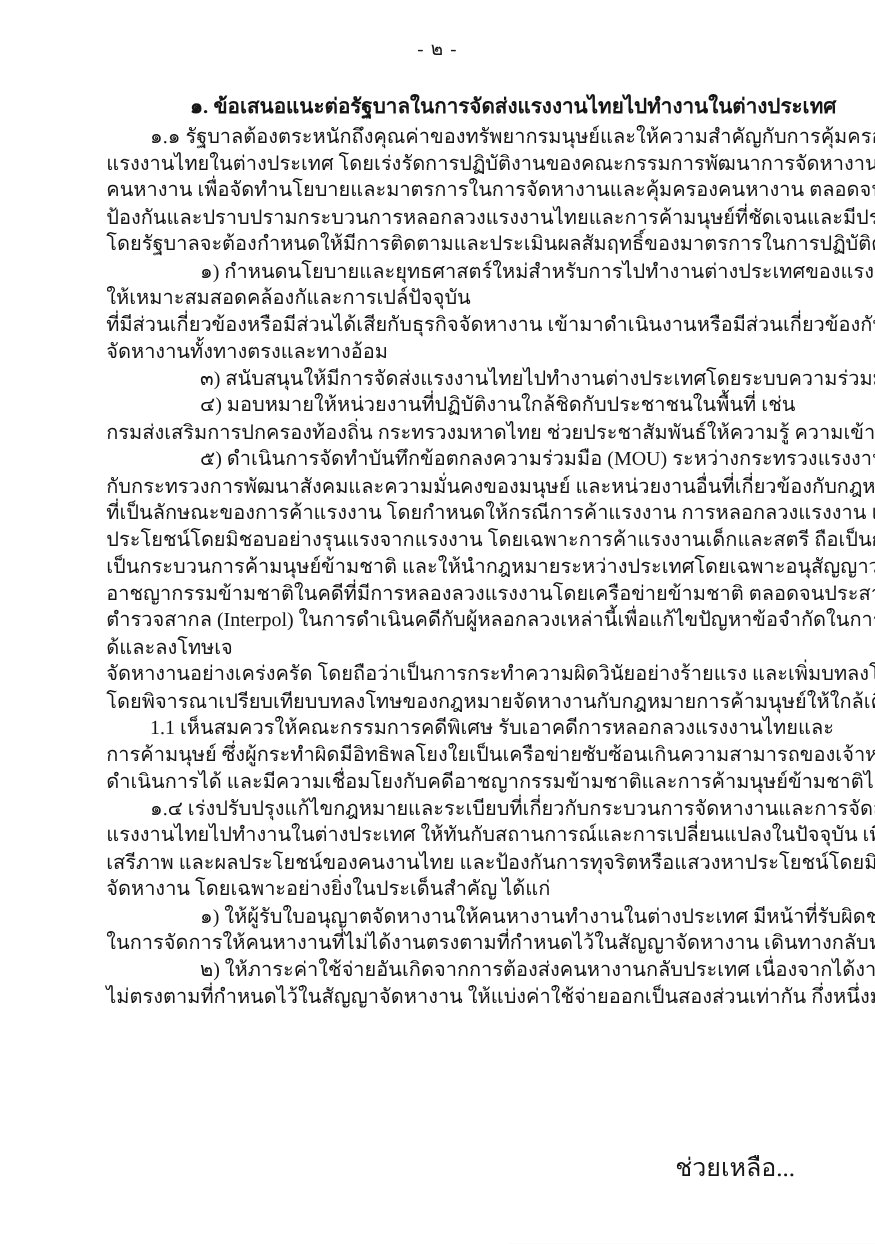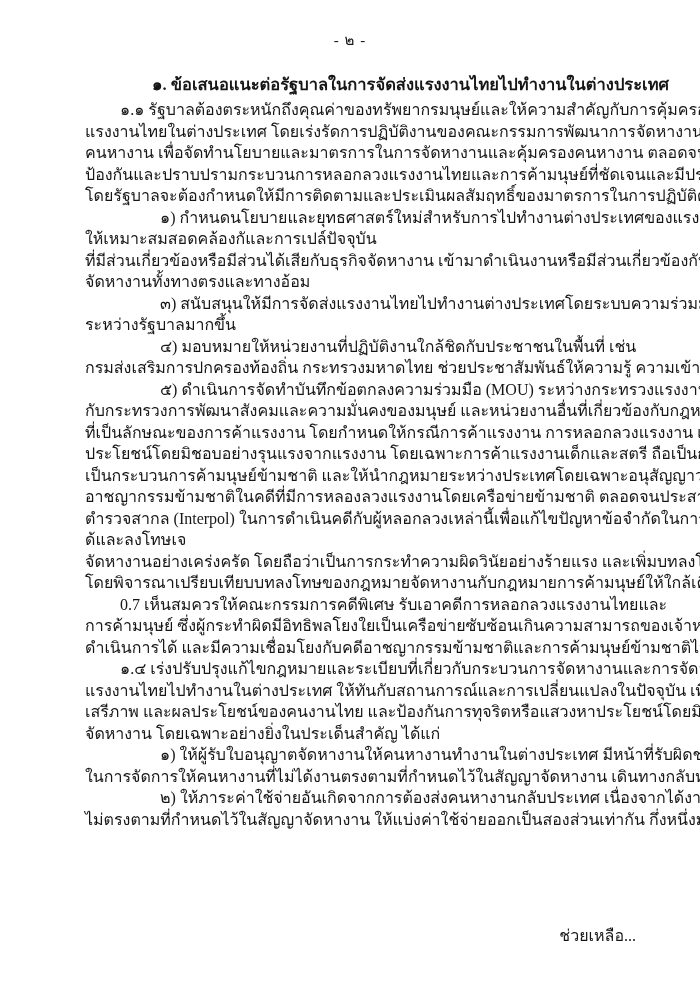--- a/index.html
+++ b/index.html
@@ -44,21 +44,21 @@
     white-space: nowrap;
   }
   .indent-none { padding-left: 0; }
   .indent-para { padding-left: 35px; }
   .indent-sub  { padding-left: 75px; }
   .footer-note {
     position: absolute;
     top. : 0;
     top: 925px;
     right: 64px;
-    font-size: 16px;
+    font-size: 20px;
     line-height: 21.5px;
     text-align: right;
   }
 </style>
 </head>
 <body>
 
 <div class="page">
   <div class="page-number">- ๒ -</div>
 
@@ -68,34 +68,33 @@
       <div class="line indent-para">๑.๑ รัฐบาลต้องตระหนักถึงคุณค่าของทรัพยากรมนุษย์และให้ความสำคัญกับการคุ้มครอง</div>
       <div class="line indent-none">แรงงานไทยในต่างประเทศ โดยเร่งรัดการปฏิบัติงานของคณะกรรมการพัฒนาการจัดหางานและคุ้มครอง</div>
       <div class="line indent-none">คนหางาน เพื่อจัดทำนโยบายและมาตรการในการจัดหางานและคุ้มครองคนหางาน ตลอดจนมาตรการในการ</div>
       <div class="line indent-none">ป้องกันและปราบปรามกระบวนการหลอกลวงแรงงานไทยและการค้ามนุษย์ที่ชัดเจนและมีประสิทธิภาพ</div>
       <div class="line indent-none">โดยรัฐบาลจะต้องกำหนดให้มีการติดตามและประเมินผลสัมฤทธิ์ของมาตรการในการปฏิบัติด้วย เช่น</div>
       <div class="line indent-sub">๑) กำหนดนโยบายและยุทธศาสตร์ใหม่สำหรับการไปทำงานต่างประเทศของแรงงานไทย</div>
       <div class="line indent-none">ให้เหมาะสมสอดคล้องกัและการเปล์ปัจจุบัน</div>
       <div class="line indent-none">ที่มีส่วนเกี่ยวข้องหรือมีส่วนได้เสียกับธุรกิจจัดหางาน เข้ามาดำเนินงานหรือมีส่วนเกี่ยวข้องกับกระบวนการ</div>
       <div class="line indent-none">จัดหางานทั้งทางตรงและทางอ้อม</div>
       <div class="line indent-sub">๓) สนับสนุนให้มีการจัดส่งแรงงานไทยไปทำงานต่างประเทศโดยระบบความร่วมมือ</div>
-      <div class="line indent-none">ระหว่างรัฐบาลมากขึ้น</div>
       <div class="line indent-sub">๔) มอบหมายให้หน่วยงานที่ปฏิบัติงานใกล้ชิดกับประชาชนในพื้นที่ เช่น</div>
       <div class="line indent-none">กรมส่งเสริมการปกครองท้องถิ่น กระทรวงมหาดไทย ช่วยประชาสัมพันธ์ให้ความรู้ ความเข้าใจกับประชาชน</div>
       <div class="line indent-sub">๕) ดำเนินการจัดทำบันทึกข้อตกลงความร่วมมือ (MOU) ระหว่างกระทรวงแรงงาน</div>
       <div class="line indent-none">กับกระทรวงการพัฒนาสังคมและความมั่นคงของมนุษย์ และหน่วยงานอื่นที่เกี่ยวข้องกับกฎหมายการค้ามนุษย์</div>
       <div class="line indent-none">ที่เป็นลักษณะของการค้าแรงงาน โดยกำหนดให้กรณีการค้าแรงงาน การหลอกลวงแรงงาน และการแสวงหา</div>
       <div class="line indent-none">ประโยชน์โดยมิชอบอย่างรุนแรงจากแรงงาน โดยเฉพาะการค้าแรงงานเด็กและสตรี ถือเป็นการค้ามนุษย์และ</div>
       <div class="line indent-none">เป็นกระบวนการค้ามนุษย์ข้ามชาติ และให้นำกฎหมายระหว่างประเทศโดยเฉพาะอนุสัญญาว่าด้วย</div>
       <div class="line indent-none">อาชญากรรมข้ามชาติในคดีที่มีการหลองลวงแรงงานโดยเครือข่ายข้ามชาติ ตลอดจนประสานงานกับ</div>
       <div class="line indent-none">ตำรวจสากล (Interpol) ในการดำเนินคดีกับผู้หลอกลวงเหล่านี้เพื่อแก้ไขปัญหาข้อจำกัดในการคุ้มครองแรงงาน</div>
       <div class="line indent-none">ด้และลงโทษเจ</div>
       <div class="line indent-none">จัดหางานอย่างเคร่งครัด โดยถือว่าเป็นการกระทำความผิดวินัยอย่างร้ายแรง และเพิ่มบทลงโทษผู้หลอกลวงแรงงาน</div>
       <div class="line indent-none">โดยพิจารณาเปรียบเทียบบทลงโทษของกฎหมายจัดหางานกับกฎหมายการค้ามนุษย์ให้ใกล้เคียงกัน</div>
-      <div class="line indent-para">0.7 เห็นสมควรให้คณะกรรมการคดีพิเศษ รับเอาคดีการหลอกลวงแรงงานไทยและ</div>
+      <div class="line indent-para">1.1 เห็นสมควรให้คณะกรรมการคดีพิเศษ รับเอาคดีการหลอกลวงแรงงานไทยและ</div>
       <div class="line indent-none">การค้ามนุษย์ ซึ่งผู้กระทำผิดมีอิทธิพลโยงใยเป็นเครือข่ายซับซ้อนเกินความสามารถของเจ้าหน้าที่ในพื้นที่ที่จะ</div>
       <div class="line indent-none">ดำเนินการได้ และมีความเชื่อมโยงกับคดีอาชญากรรมข้ามชาติและการค้ามนุษย์ข้ามชาติไปพิจารณาเป็นคดีพิเศษ</div>
       <div class="line indent-para">๑.๔ เร่งปรับปรุงแก้ไขกฎหมายและระเบียบที่เกี่ยวกับกระบวนการจัดหางานและการจัดส่ง</div>
       <div class="line indent-none">แรงงานไทยไปทำงานในต่างประเทศ ให้ทันกับสถานการณ์และการเปลี่ยนแปลงในปัจจุบัน เพื่อคุ้มครองสิทธิ</div>
       <div class="line indent-none">เสรีภาพ และผลประโยชน์ของคนงานไทย และป้องกันการทุจริตหรือแสวงหาประโยชน์โดยมิชอบจากกระบวนการ</div>
       <div class="line indent-none">จัดหางาน โดยเฉพาะอย่างยิ่งในประเด็นสำคัญ ได้แก่</div>
       <div class="line indent-sub">๑) ให้ผู้รับใบอนุญาตจัดหางานให้คนหางานทำงานในต่างประเทศ มีหน้าที่รับผิดชอบ</div>
       <div class="line indent-none">ในการจัดการให้คนหางานที่ไม่ได้งานตรงตามที่กำหนดไว้ในสัญญาจัดหางาน เดินทางกลับหรือหางานใหม่ให้</div>
       <div class="line indent-sub">๒) ให้ภาระค่าใช้จ่ายอันเกิดจากการต้องส่งคนหางานกลับประเทศ เนื่องจากได้งาน</div>
       <div class="line indent-none">ไม่ตรงตามที่กำหนดไว้ในสัญญาจัดหางาน ให้แบ่งค่าใช้จ่ายออกเป็นสองส่วนเท่ากัน กึ่งหนึ่งมาจากกองทุน</div>

